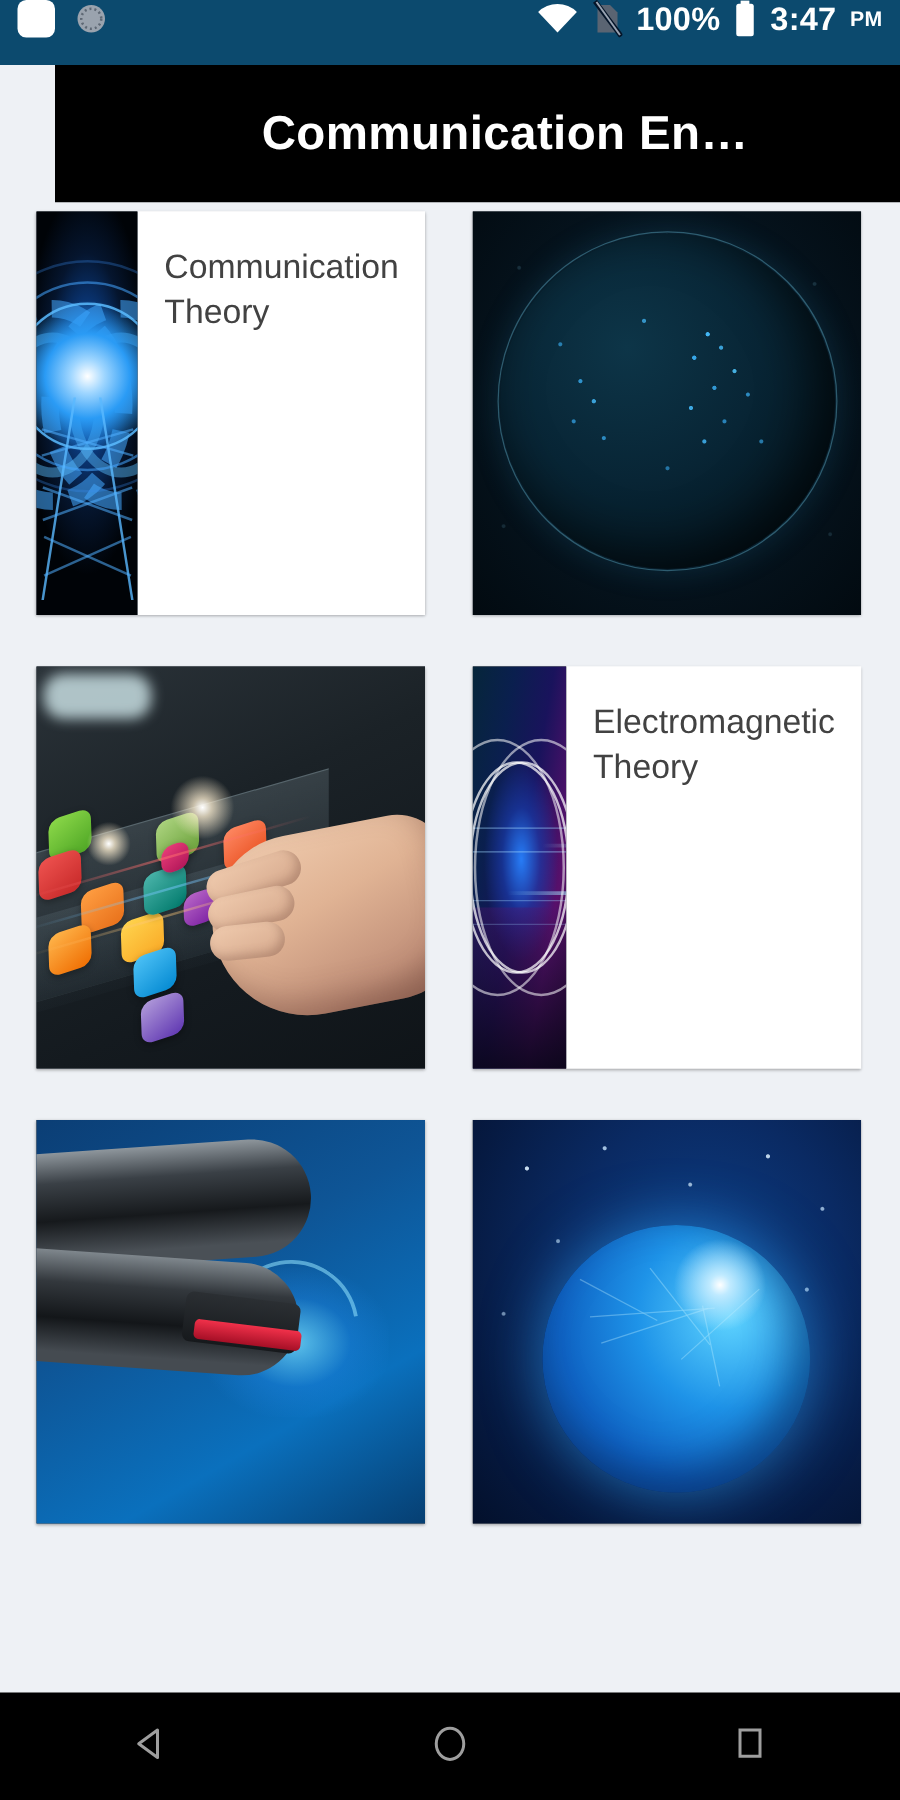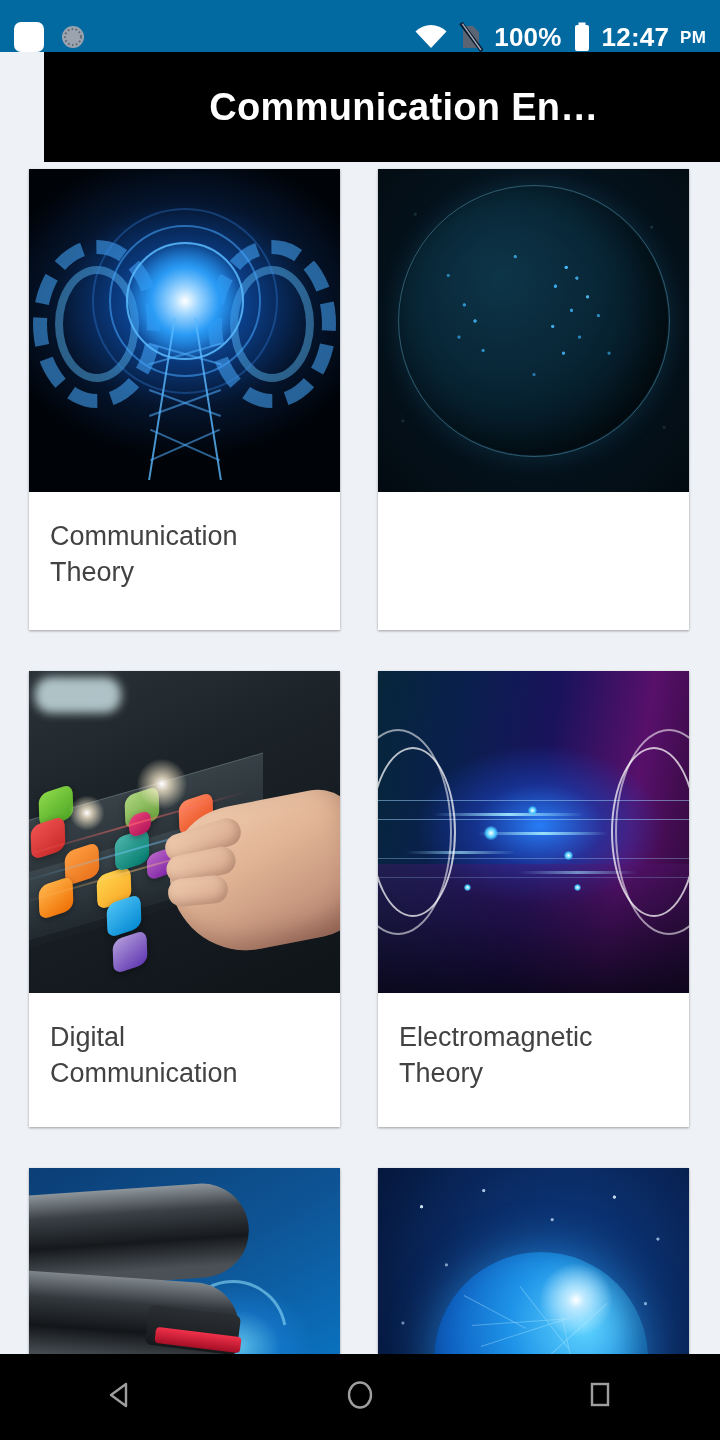--- a/index.html
+++ b/index.html
@@ -7,21 +7,21 @@
   body {
     font-family:"Liberation Sans", sans-serif;
     background:#eef1f5;
     -webkit-font-smoothing:antialiased;
   }
   #screen { position:relative; width:720px; height:1440px; overflow:hidden; background:#eef1f5; }
 
   
   #status-bar {
     position:absolute; top:0; left:0; width:720px; height:52px;
-    background:#0369a1; display:flex; align-items:flex-end; padding:0 14px;
+    background:#0c4a6e; display:flex; align-items:flex-start; padding:0 14px;
   }
   .sb-left { display:flex; align-items:center; gap:14px; }
   .sb-right { margin-left:auto; display:flex; align-items:center; gap:11px; }
   .notif-square { width:30px; height:30px; border-radius:7px; background:#fff; display:block; }
   .notif-gear { width:30px; height:30px; display:block; }
   .sb-text { color:#fff; font-size:26px; font-weight:bold; letter-spacing:.2px; line-height:1; }
   .sb-text.small { font-size:17px; font-weight:bold; }
   .sb-icon { display:block; }
 
   
@@ -40,21 +40,21 @@
     background:#eef1f5; overflow:hidden;
   }
   #grid {
     position:absolute; top:0; left:0; width:720px;
     display:grid; grid-template-columns:311px 311px; column-gap:38px; row-gap:41px;
     padding:7px 29px 0 29px;
   }
   .card {
     width:311px; background:#ffffff;
     box-shadow:0 1px 3px rgba(0,0,0,0.16), 0 1px 2px rgba(0,0,0,0.20);
-    overflow:hidden; display:flex; flex-direction:column;
+    overflow:hidden; display:flex; flex-direction:row;
   }
   .card-img { width:311px; height:323px; position:relative; overflow:hidden; background:#07111d; }
   .card-body { padding:26px 21px 40px 21px; }
   .card-title {
     color:#424242; font-size:27px; line-height:36px; font-weight:normal;
   }
 
   
   .card.r2 .card-img { height:322px; }
   .card.r2 .card-body { padding:26px 21px 36px 21px; }
@@ -236,21 +236,21 @@
           <path d="M3.2 1.6 L22 28" stroke="#9aa4b2" stroke-width="1.6"></path>
         </svg>
       </span>
       <span class="sb-text">100%</span>
       <span>
         <svg class="sb-icon" width="18" height="30" viewBox="0 0 18 30">
           <rect x="5.5" y="0.5" width="7" height="3" fill="#fff"></rect>
           <rect x="2" y="3" width="14" height="26" rx="2" fill="#fff"></rect>
         </svg>
       </span>
-      <span class="sb-text">12:47</span>
+      <span class="sb-text">3:47</span>
       <span class="sb-text small">PM</span>
     </div>
   </div>
 
   <div id="app-bar">
     <div id="app-title">Communication En…</div>
   </div>
 
   <div id="content">
     <div id="grid">
@@ -319,23 +319,20 @@
             <div class="ap-beam" style="left:-10px; top:200px; width:220px; color:rgba(255,200,120,.45)"></div>
             <div class="ap-flare" style="left:104px; top:84px"></div>
             <div class="ap-flare" style="left:150px; top:162px; width:84px;height:84px"></div>
             <div class="ap-flare" style="left:38px;  top:122px; width:40px;height:40px"></div>
             <div class="ap-hand"></div>
             <div class="ap-finger" style="right:98px; top:48%; transform:rotate(-18deg)"></div>
             <div class="ap-finger" style="right:104px; top:56%; transform:rotate(-12deg); width:70px"></div>
             <div class="ap-finger" style="right:112px; top:64%; transform:rotate(-6deg); width:60px"></div>
           </div>
         </div>
-        <div class="card-body">
-          <div class="card-title">Digital Communication</div>
-        </div>
       </div>
 
       <div class="card r2">
         <div class="card-img">
           <div class="art art-em">
             <div class="em-refl"></div>
             <div class="em-line" style="top:40%"></div>
             <div class="em-line" style="top:46%"></div>
             <div class="em-line" style="top:58%;opacity:.7"></div>
             <div class="em-line" style="top:64%;opacity:.5"></div>

